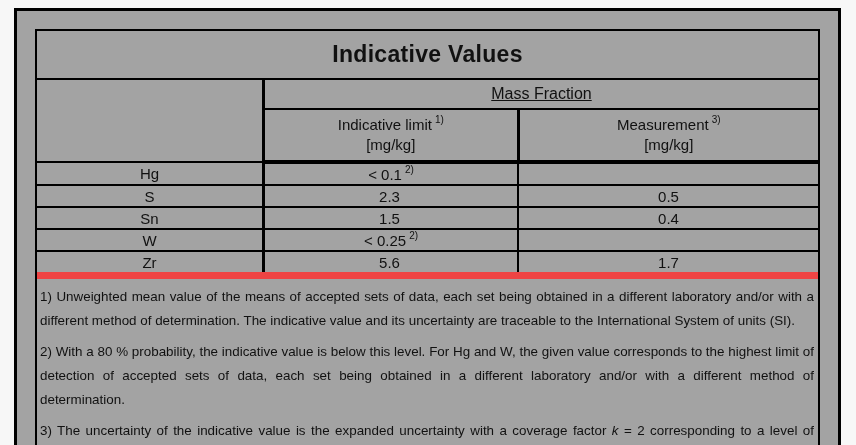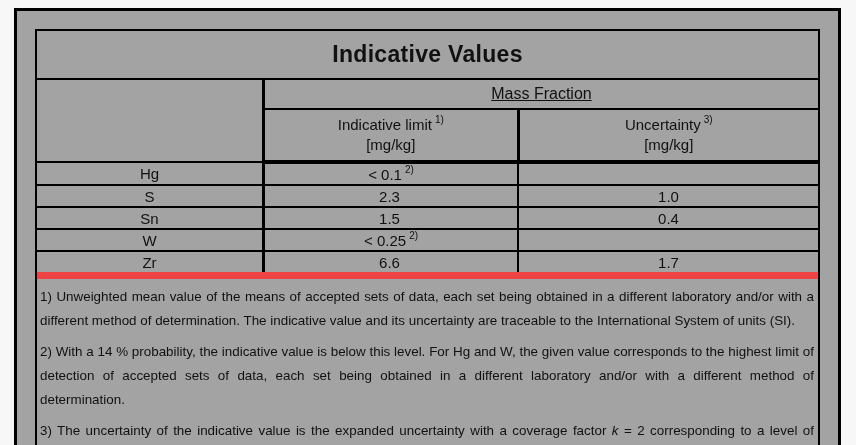--- a/index.html
+++ b/index.html
@@ -98,55 +98,55 @@
           <tr class="row-group">
             <th rowspan="2"></th>
             <th colspan="2">Mass Fraction</th>
           </tr>
           <tr class="row-cols">
             <th>
               <span>Indicative limit</span><sup class="fnref">1)</sup>
               <span class="unit">[mg/kg]</span>
             </th>
             <th>
-              <span>Uncertainty</span><sup class="fnref">3)</sup>
+              <span>Measurement</span><sup class="fnref">3)</sup>
               <span class="unit">[mg/kg]</span>
             </th>
           </tr>
         </thead>
         <tbody>
           <tr>
             <td>Hg</td>
             <td><span>&lt; 0.1</span><sup class="fnref">2)</sup></td>
             <td></td>
           </tr>
           <tr>
             <td>S</td>
             <td><span>2.3</span><sup class="fnref"></sup></td>
-            <td>1.0</td>
+            <td>0.5</td>
           </tr>
           <tr>
             <td>Sn</td>
             <td><span>1.5</span><sup class="fnref"></sup></td>
             <td>0.4</td>
           </tr>
           <tr>
             <td>W</td>
             <td><span>&lt; 0.25</span><sup class="fnref">2)</sup></td>
             <td></td>
           </tr>
           <tr>
             <td>Zr</td>
-            <td><span>6.6</span><sup class="fnref"></sup></td>
+            <td><span>5.6</span><sup class="fnref"></sup></td>
             <td>1.7</td>
           </tr>
         </tbody>
       </table>
 
       <div class="footnotes">
         <p>1) Unweighted mean value of the means of accepted sets of data, each set being obtained in a different laboratory and/or with a different method of determination. The indicative value and its uncertainty are traceable to the International System of units (SI).</p>
-        <p>2) With a 14 % probability, the indicative value is below this level. For Hg and W, the given value corresponds to the highest limit of detection of accepted sets of data, each set being obtained in a different laboratory and/or with a different method of determination.</p>
+        <p>2) With a 80 % probability, the indicative value is below this level. For Hg and W, the given value corresponds to the highest limit of detection of accepted sets of data, each set being obtained in a different laboratory and/or with a different method of determination.</p>
         <p><span>3) The uncertainty of the indicative value is the expanded uncertainty with a coverage factor </span><i>k</i><span> = 2 corresponding to a level of confidence of about 95 % estimated in accordance with ISO/IEC Guide 98-3, Guide to the Expression of Uncertainty in Measurement (GUM:1995), ISO, 2008.</span></p>
       </div>
 
     </div>
   </div>
 </div>
 
 </body></html>

